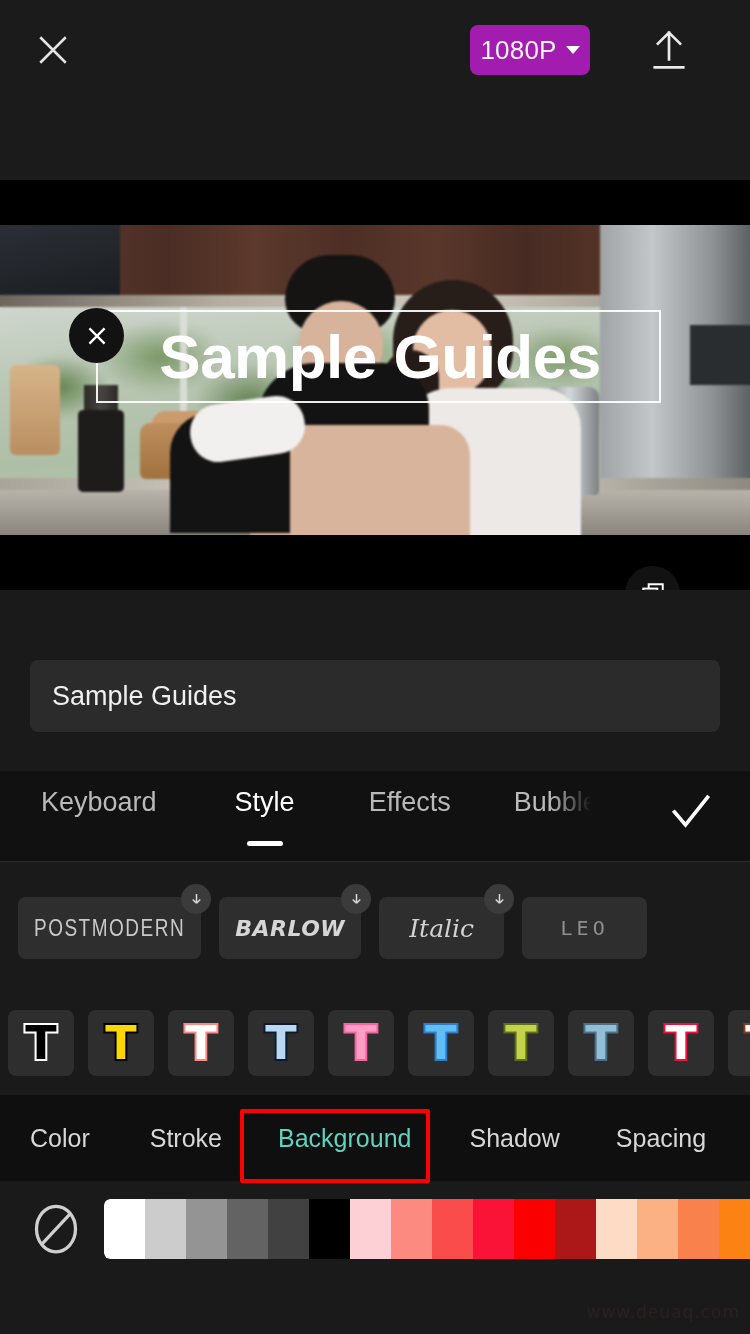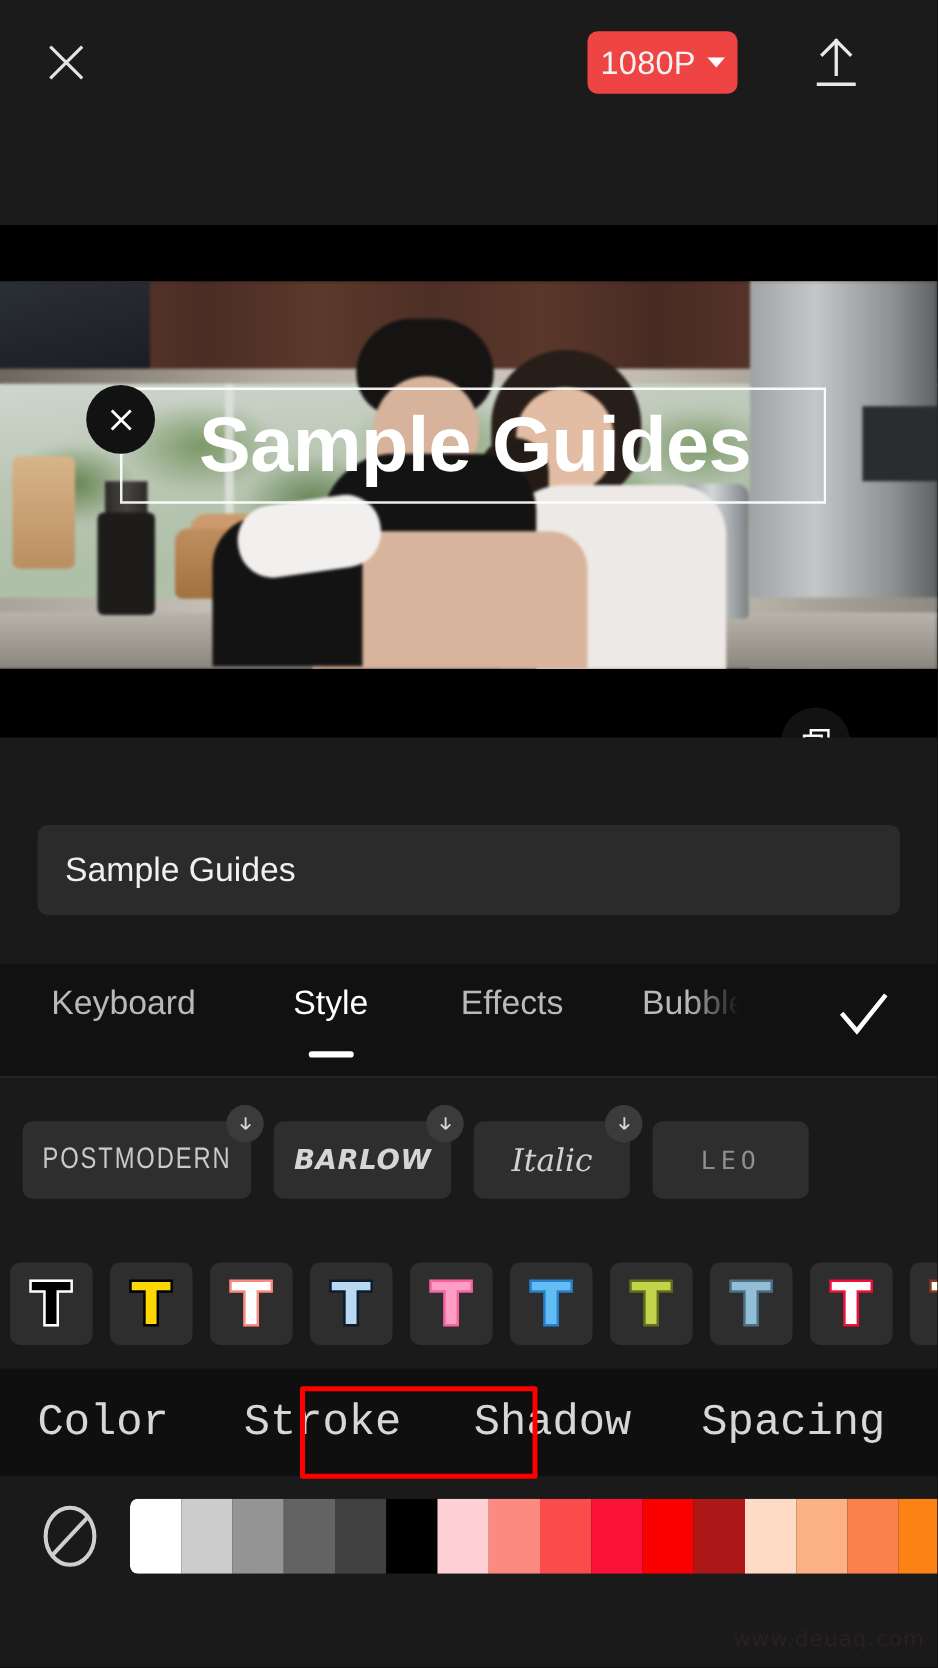--- a/index.html
+++ b/index.html
@@ -16,21 +16,21 @@
     position: absolute; top: 0; left: 0; width: 750px; height: 180px;
     background: #1b1b1b;
   }
   .close-btn {
     position: absolute; left: 28px; top: 25px; width: 50px; height: 50px;
     display: flex; align-items: center; justify-content: center; cursor: pointer;
   }
   .close-btn svg { width: 34px; height: 34px; }
   .res-chip {
     position: absolute; left: 470px; top: 25px; width: 120px; height: 50px;
-    background: #ef4444; border-radius: 8px;
+    background: #a21caf; border-radius: 8px;
     display: flex; align-items: center; justify-content: center; gap: 9px;
     cursor: pointer;
   }
   .res-chip .label { color: #f2f2f2; font-size: 26px; letter-spacing: .2px; }
   .tri-down {
     width: 0; height: 0; border-left: 7px solid transparent;
     border-right: 7px solid transparent; border-top: 8px solid #ffffff;
   }
   .export-btn {
     position: absolute; left: 640px; top: 22px; width: 58px; height: 56px;
@@ -217,22 +217,22 @@
   .style-chip .tglyph {
     font-size: 46px; font-weight: 700; line-height: 1;
     font-family: "DejaVu Sans", sans-serif;
   }
 
   
   .subtabs {
     position: absolute; top: 505px; left: 0; width: 750px; height: 86px;
     background: #0f0f0f; display: flex; align-items: center;
   }
-  .subtab { color: #d7d7d7; font-size: 35px; cursor: pointer; white-space: nowrap;
-    position: relative; font-family: Liberation Mono, monospace; }
+  .subtab { color: #d7d7d7; font-size: 25px; cursor: pointer; white-space: nowrap;
+    position: relative; }
   .subtab.s0 { margin-left: 30px; }
   .subtab.s1 { margin-left: 60px; }
   .subtab.s2 { margin-left: 56px; }
   .subtab.s3 { margin-left: 58px; }
   .subtab.s4 { margin-left: 56px; }
   .subtab.selected { color: #5fd3c0; }
   .annot-box {
     position: absolute; left: 240px; top: 1109px; width: 190px; height: 74px;
     border: 4px solid #ff0000; border-radius: 2px; pointer-events: none;
   }
@@ -413,20 +413,21 @@
           <span class="tglyph" style="color: rgb(255, 255, 255); -webkit-text-stroke: 4px rgb(240, 16, 58); paint-order: stroke;">T</span>
         </div>
         <div class="style-chip">
           <span class="tglyph" style="color: rgb(255, 255, 255); -webkit-text-stroke: 4px rgb(138, 58, 32); paint-order: stroke;">T</span>
         </div>
       </div>
 
     <div class="subtabs">
       <div class="subtab s0">Color</div>
       <div class="subtab s1">Stroke</div>
+      <div class="subtab s2 selected">Background</div>
       <div class="subtab s3">Shadow</div>
       <div class="subtab s4">Spacing</div>
 
     </div>
 
     <div class="colors-row">
       <div class="no-color">
         <svg viewBox="0 0 24 24">
           <ellipse cx="12" cy="12" rx="9" ry="10.5" stroke="#cfcfcf" stroke-width="1.5" fill="none"></ellipse>
           <path d="M5.5 19 L18.5 5" stroke="#cfcfcf" stroke-width="1.5"></path>

